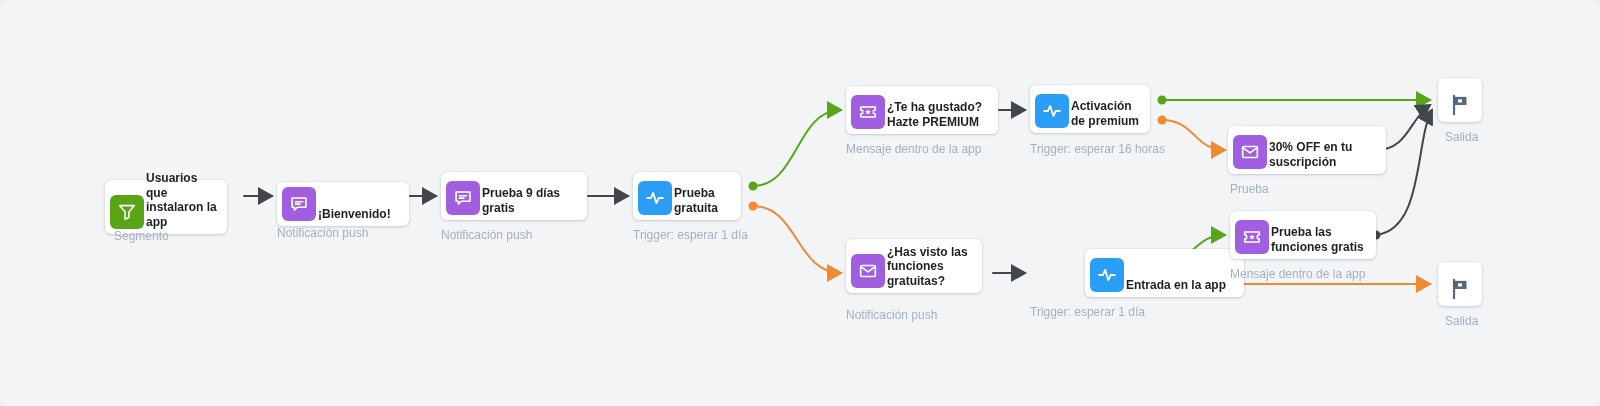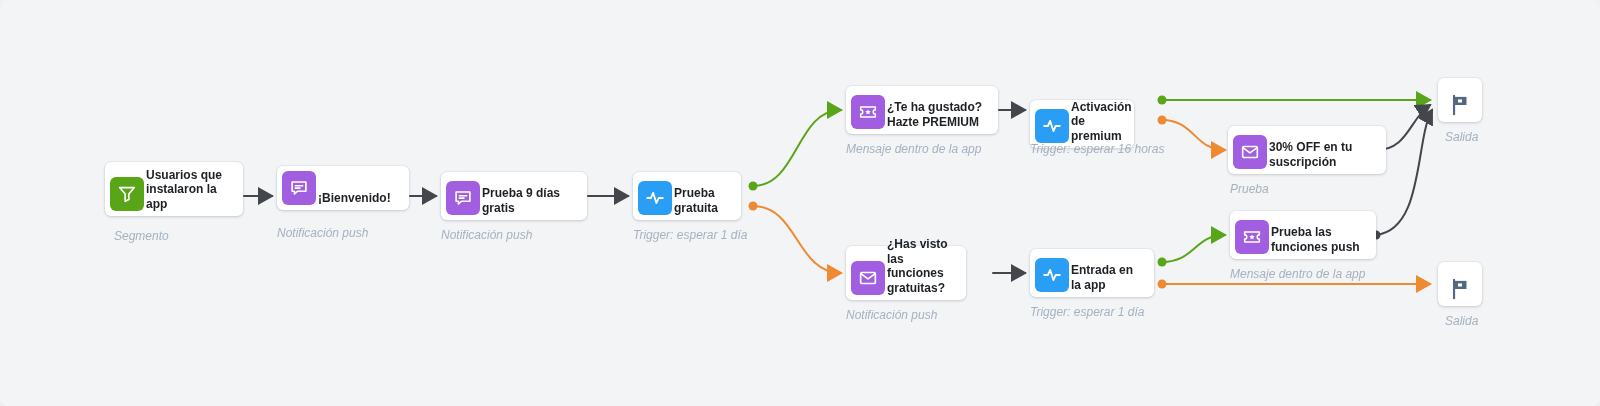--- a/index.html
+++ b/index.html
@@ -22,32 +22,32 @@
   .node .label{
     font-size:12px;font-weight:600;color:#1d2024;line-height:1.2;
     padding-right:4px;
   }
   .exit-node{justify-content:center;padding:0;}
   .exit-node .icon{background:transparent;}
   .c-green{background:#58a618;}
   .c-purple{background:#a15ee0;}
   .c-blue{background:#2a9df4;}
   .sublabel{
-    position:absolute;font-size:12px;color:#a4b2c0;white-space:nowrap;font-style:italic;
+    position:absolute;font-size:12px;color:#a4b2c0;white-space:nowrap;
   }
   
-  .p0{left:105px;top:162px;width:138px;height:54px}
-  .p1{left:277px;top:166px;width:132px;height:44px}
+  .p0{left:105px;top:180px;width:122px;height:54px}
+  .p1{left:277px;top:182px;width:132px;height:44px}
   .p2{left:441px;top:172px;width:146px;height:48px}
   .p3{left:633px;top:172px;width:108px;height:48px}
   .p4{left:846px;top:86px;width:152px;height:48px}
-  .p5{left:1030px;top:100px;width:104px;height:48px}
+  .p5{left:1030px;top:85px;width:120px;height:48px}
   .p6{left:1228px;top:126px;width:158px;height:48px}
-  .p7{left:846px;top:246px;width:120px;height:54px}
-  .p8{left:1030px;top:249px;width:124px;height:48px}
+  .p7{left:846px;top:239px;width:136px;height:54px}
+  .p8{left:1085px;top:249px;width:159px;height:48px}
   .p9{left:1230px;top:211px;width:146px;height:48px}
   .p10{left:1438px;top:78px;width:44px;height:44px}
   .p11{left:1438px;top:262px;width:44px;height:44px}
   
   .s0{left:114px;top:229px}
   .s1{left:277px;top:226px}
   .s2{left:441px;top:228px}
   .s3{left:633px;top:228px}
   .s4{left:846px;top:142px}
   .s5{left:1030px;top:142px}
@@ -199,21 +199,21 @@
   </div>
   <div class="sublabel s8">Trigger: esperar 1 día</div>
 
   <div class="node p9">
     <span class="icon c-purple">
       <svg width="22" height="22" viewBox="0 0 24 24">
           <path d="M4 6.5h16v3.2a2.3 2.3 0 0 0 0 4.6v3.2H4v-3.2a2.3 2.3 0 0 0 0-4.6z" stroke="#fff" stroke-width="1.7" fill="none" stroke-linejoin="round"></path>
           <path d="M12 9.2l.9 1.8 2 .3-1.45 1.4.35 2-1.8-.95-1.8.95.35-2-1.45-1.4 2-.3z" fill="#fff"></path>
         </svg>
     </span>
-    <span class="label">Prueba las funciones push</span>
+    <span class="label">Prueba las funciones gratis</span>
   </div>
   <div class="sublabel s9">Mensaje dentro de la app</div>
 
   <div class="node exit-node p10">
     <span class="icon">
       <svg width="26" height="26" viewBox="0 0 24 24">
           <path d="M6.5 3.5v17" stroke="#54687d" stroke-width="2" stroke-linecap="round"></path>
           <path d="M6.5 4.5H18v7.5H6.5z" fill="#54687d"></path>
           <rect x="10.2" y="6.8" width="3.6" height="2.9" fill="#fff"></rect>
         </svg>

